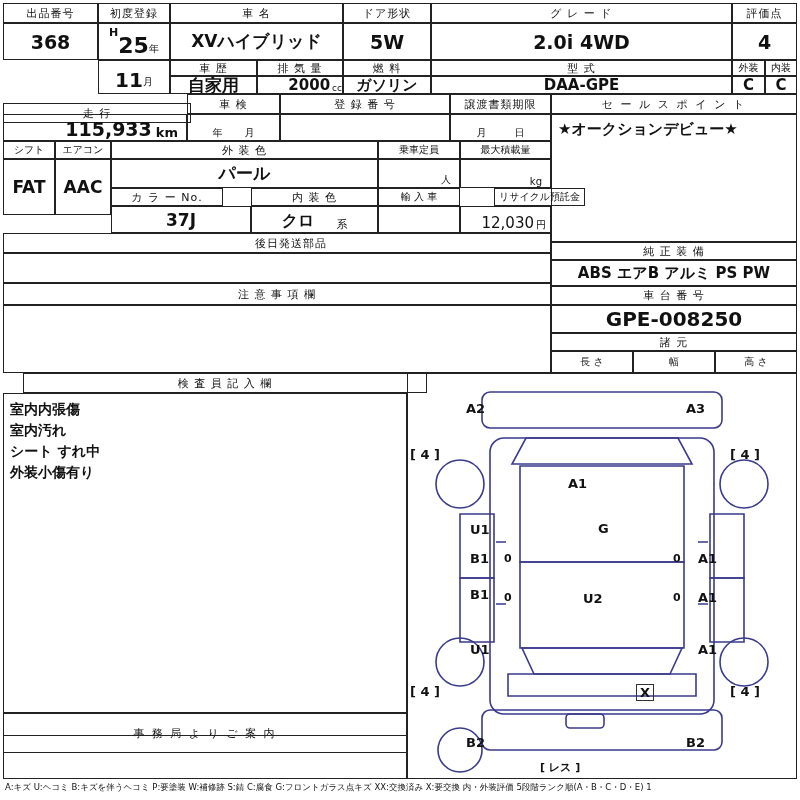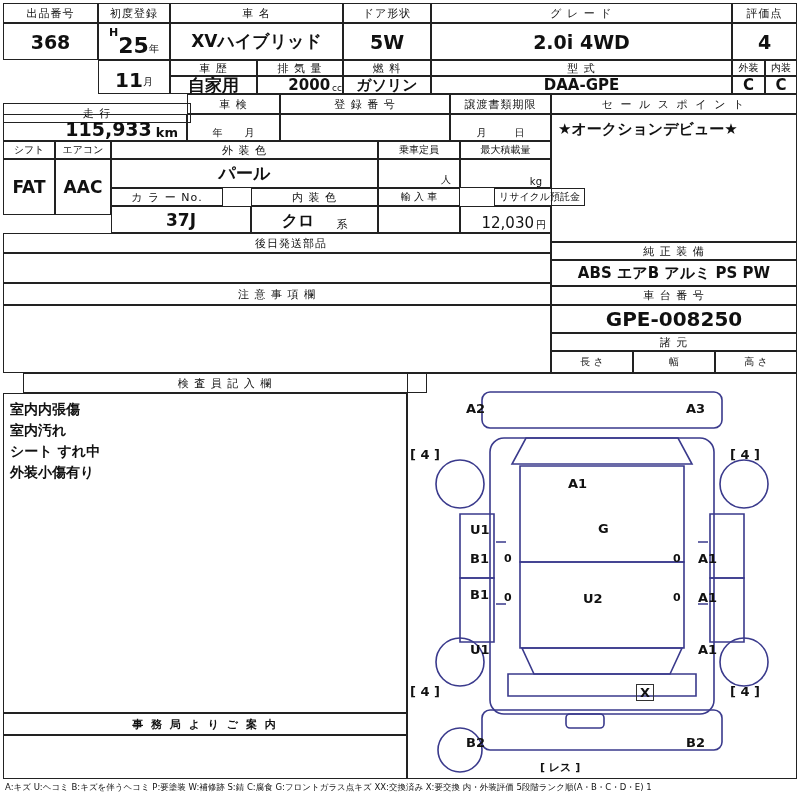--- a/index.html
+++ b/index.html
@@ -184,21 +184,21 @@
   <div class="bx lbl hdr" style="left:0;top:370px;width:404px;height:20px;margin-left:20px;">検 査 員 記 入 欄</div>
   <div class="bx" style="left:0;top:390px;width:404px;height:320px;">
     <div style="padding:5px 0;">
       <div class="noteline">室内内張傷</div>
       <div class="noteline">室内汚れ</div>
       <div class="noteline">シート すれ中</div>
       <div class="noteline">外装小傷有り</div>
     </div>
   </div>
 
-  <div class="bx lbl hdr" style="left:0;top:710px;width:404px;height:22px;letter-spacing:2px;font-weight:bold;">事 務 局 よ り ご 案 内</div>
+  <div class="bx lbl hdr" style="left:0;top:710px;width:404px;height:40px;letter-spacing:2px;">事 務 局 よ り ご 案 内</div>
   <div class="bx" style="left:0;top:732px;width:404px;height:44px;"></div>
 
   <div class="bx" style="left:404px;top:370px;width:390px;height:406px;">
     <div class="diagram" style="left:0;top:0;width:388px;height:404px;">
       <svg width="388" height="404" viewBox="0 0 388 404">
         <g fill="none" stroke="#3a3a8c" stroke-width="1.6">
 
           <path d="M82 18 h224 a8 8 0 0 1 8 8 v20 a8 8 0 0 1 -8 8 h-224 a8 8 0 0 1 -8 -8 v-20 a8 8 0 0 1 8 -8 z"></path>
 
           <path d="M118 64 h152 l14 26 h-180 z"></path>

